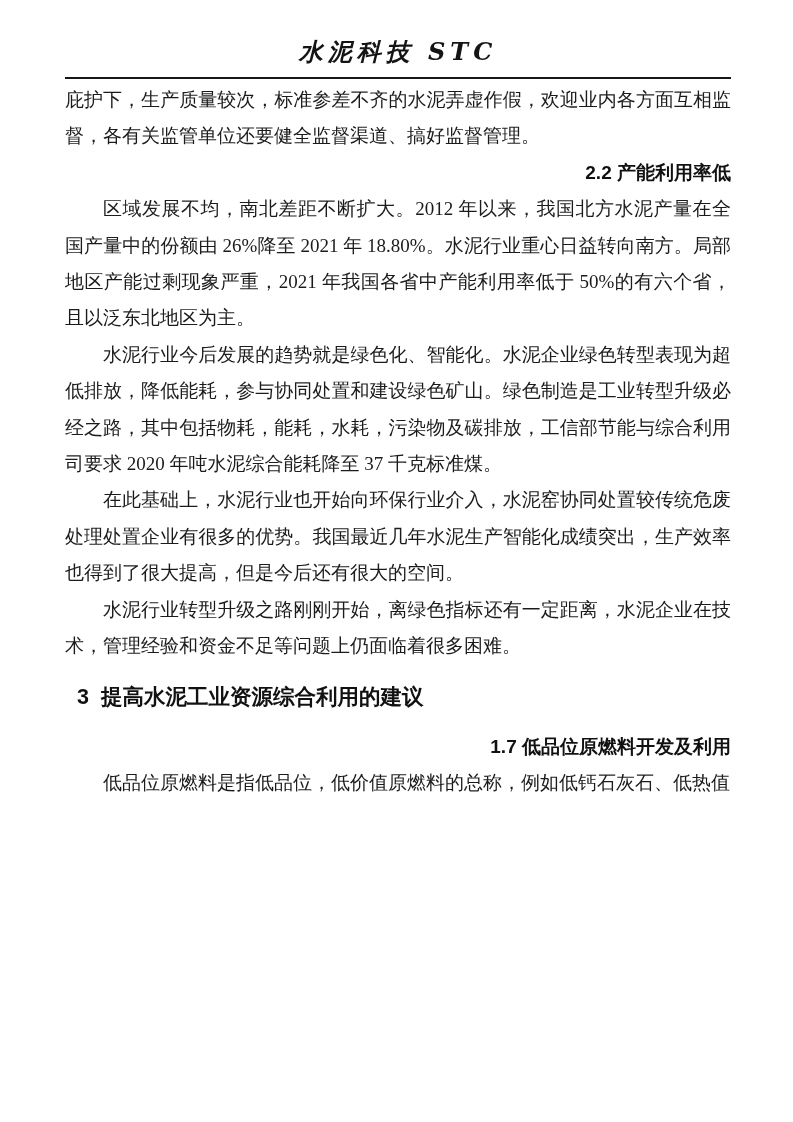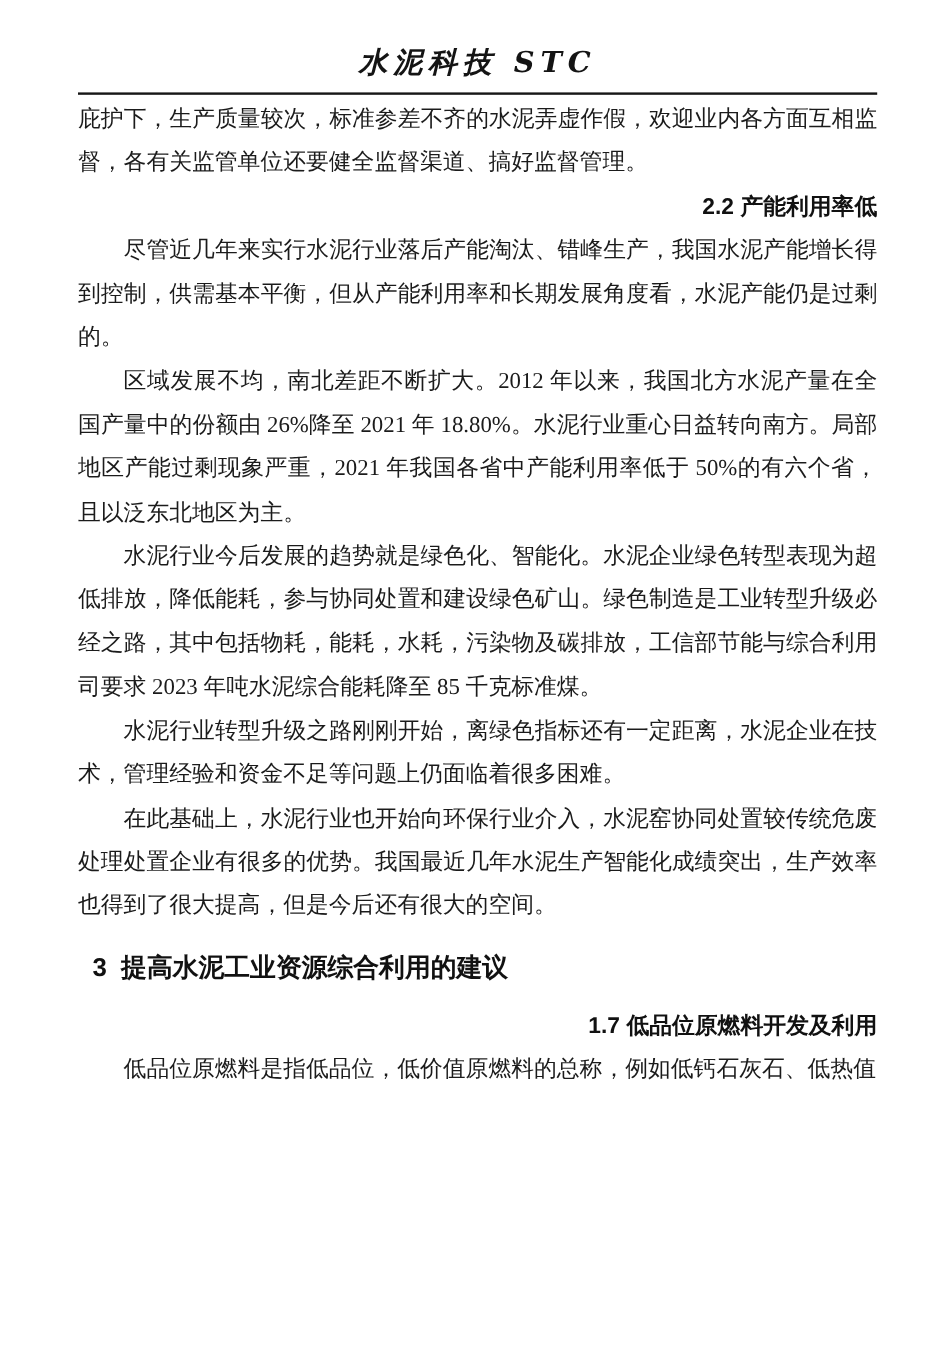--- a/index.html
+++ b/index.html
@@ -103,30 +103,29 @@
     <span class="masthead-title">水泥科技 STC</span>
   </div>
 
   <div class="article">
 
     <p>庇护下，生产质量较次，标准参差不齐的水泥弄虚作假，欢迎业内各方面互相监督，各有关监管单位还要健全监督渠道、搞好监督管理。</p>
 
     <h2 class="h-sub">2.2 产能利用率低</h2>
 
 
-    <p class="indent">尽管近几年来实行水泥行业落后产能淘汰、错峰生产，我国水泥产能增长得到控制，供需基本平衡，但从产能利用率和长期发展角度看，水泥产能仍是过剩的。</p>
 
     <p class="indent">区域发展不均，南北差距不断扩大。2012 年以来，我国北方水泥产量在全国产量中的份额由 26%降至 2021 年 18.80%。水泥行业重心日益转向南方。局部地区产能过剩现象严重，2021 年我国各省中产能利用率低于 50%的有六个省，且以泛东北地区为主。</p>
 
 
-    <p class="indent">水泥行业今后发展的趋势就是绿色化、智能化。水泥企业绿色转型表现为超低排放，降低能耗，参与协同处置和建设绿色矿山。绿色制造是工业转型升级必经之路，其中包括物耗，能耗，水耗，污染物及碳排放，工信部节能与综合利用司要求 2023 年吨水泥综合能耗降至 85 千克标准煤。</p>
+    <p class="indent">水泥行业今后发展的趋势就是绿色化、智能化。水泥企业绿色转型表现为超低排放，降低能耗，参与协同处置和建设绿色矿山。绿色制造是工业转型升级必经之路，其中包括物耗，能耗，水耗，污染物及碳排放，工信部节能与综合利用司要求 2020 年吨水泥综合能耗降至 37 千克标准煤。</p>
+
+    <p class="indent">在此基础上，水泥行业也开始向环保行业介入，水泥窑协同处置较传统危废处理处置企业有很多的优势。我国最近几年水泥生产智能化成绩突出，生产效率也得到了很大提高，但是今后还有很大的空间。</p>
 
     <p class="indent">水泥行业转型升级之路刚刚开始，离绿色指标还有一定距离，水泥企业在技术，管理经验和资金不足等问题上仍面临着很多困难。</p>
-
-    <p class="indent">在此基础上，水泥行业也开始向环保行业介入，水泥窑协同处置较传统危废处理处置企业有很多的优势。我国最近几年水泥生产智能化成绩突出，生产效率也得到了很大提高，但是今后还有很大的空间。</p>
 
     <h1 class="h-chapter">3  提高水泥工业资源综合利用的建议</h1>
 
     <h2 class="h-sub">1.7 低品位原燃料开发及利用</h2>
 
     <p class="indent">低品位原燃料是指低品位，低价值原燃料的总称，例如低钙石灰石、低热值</p>
 
   </div>
 
 

